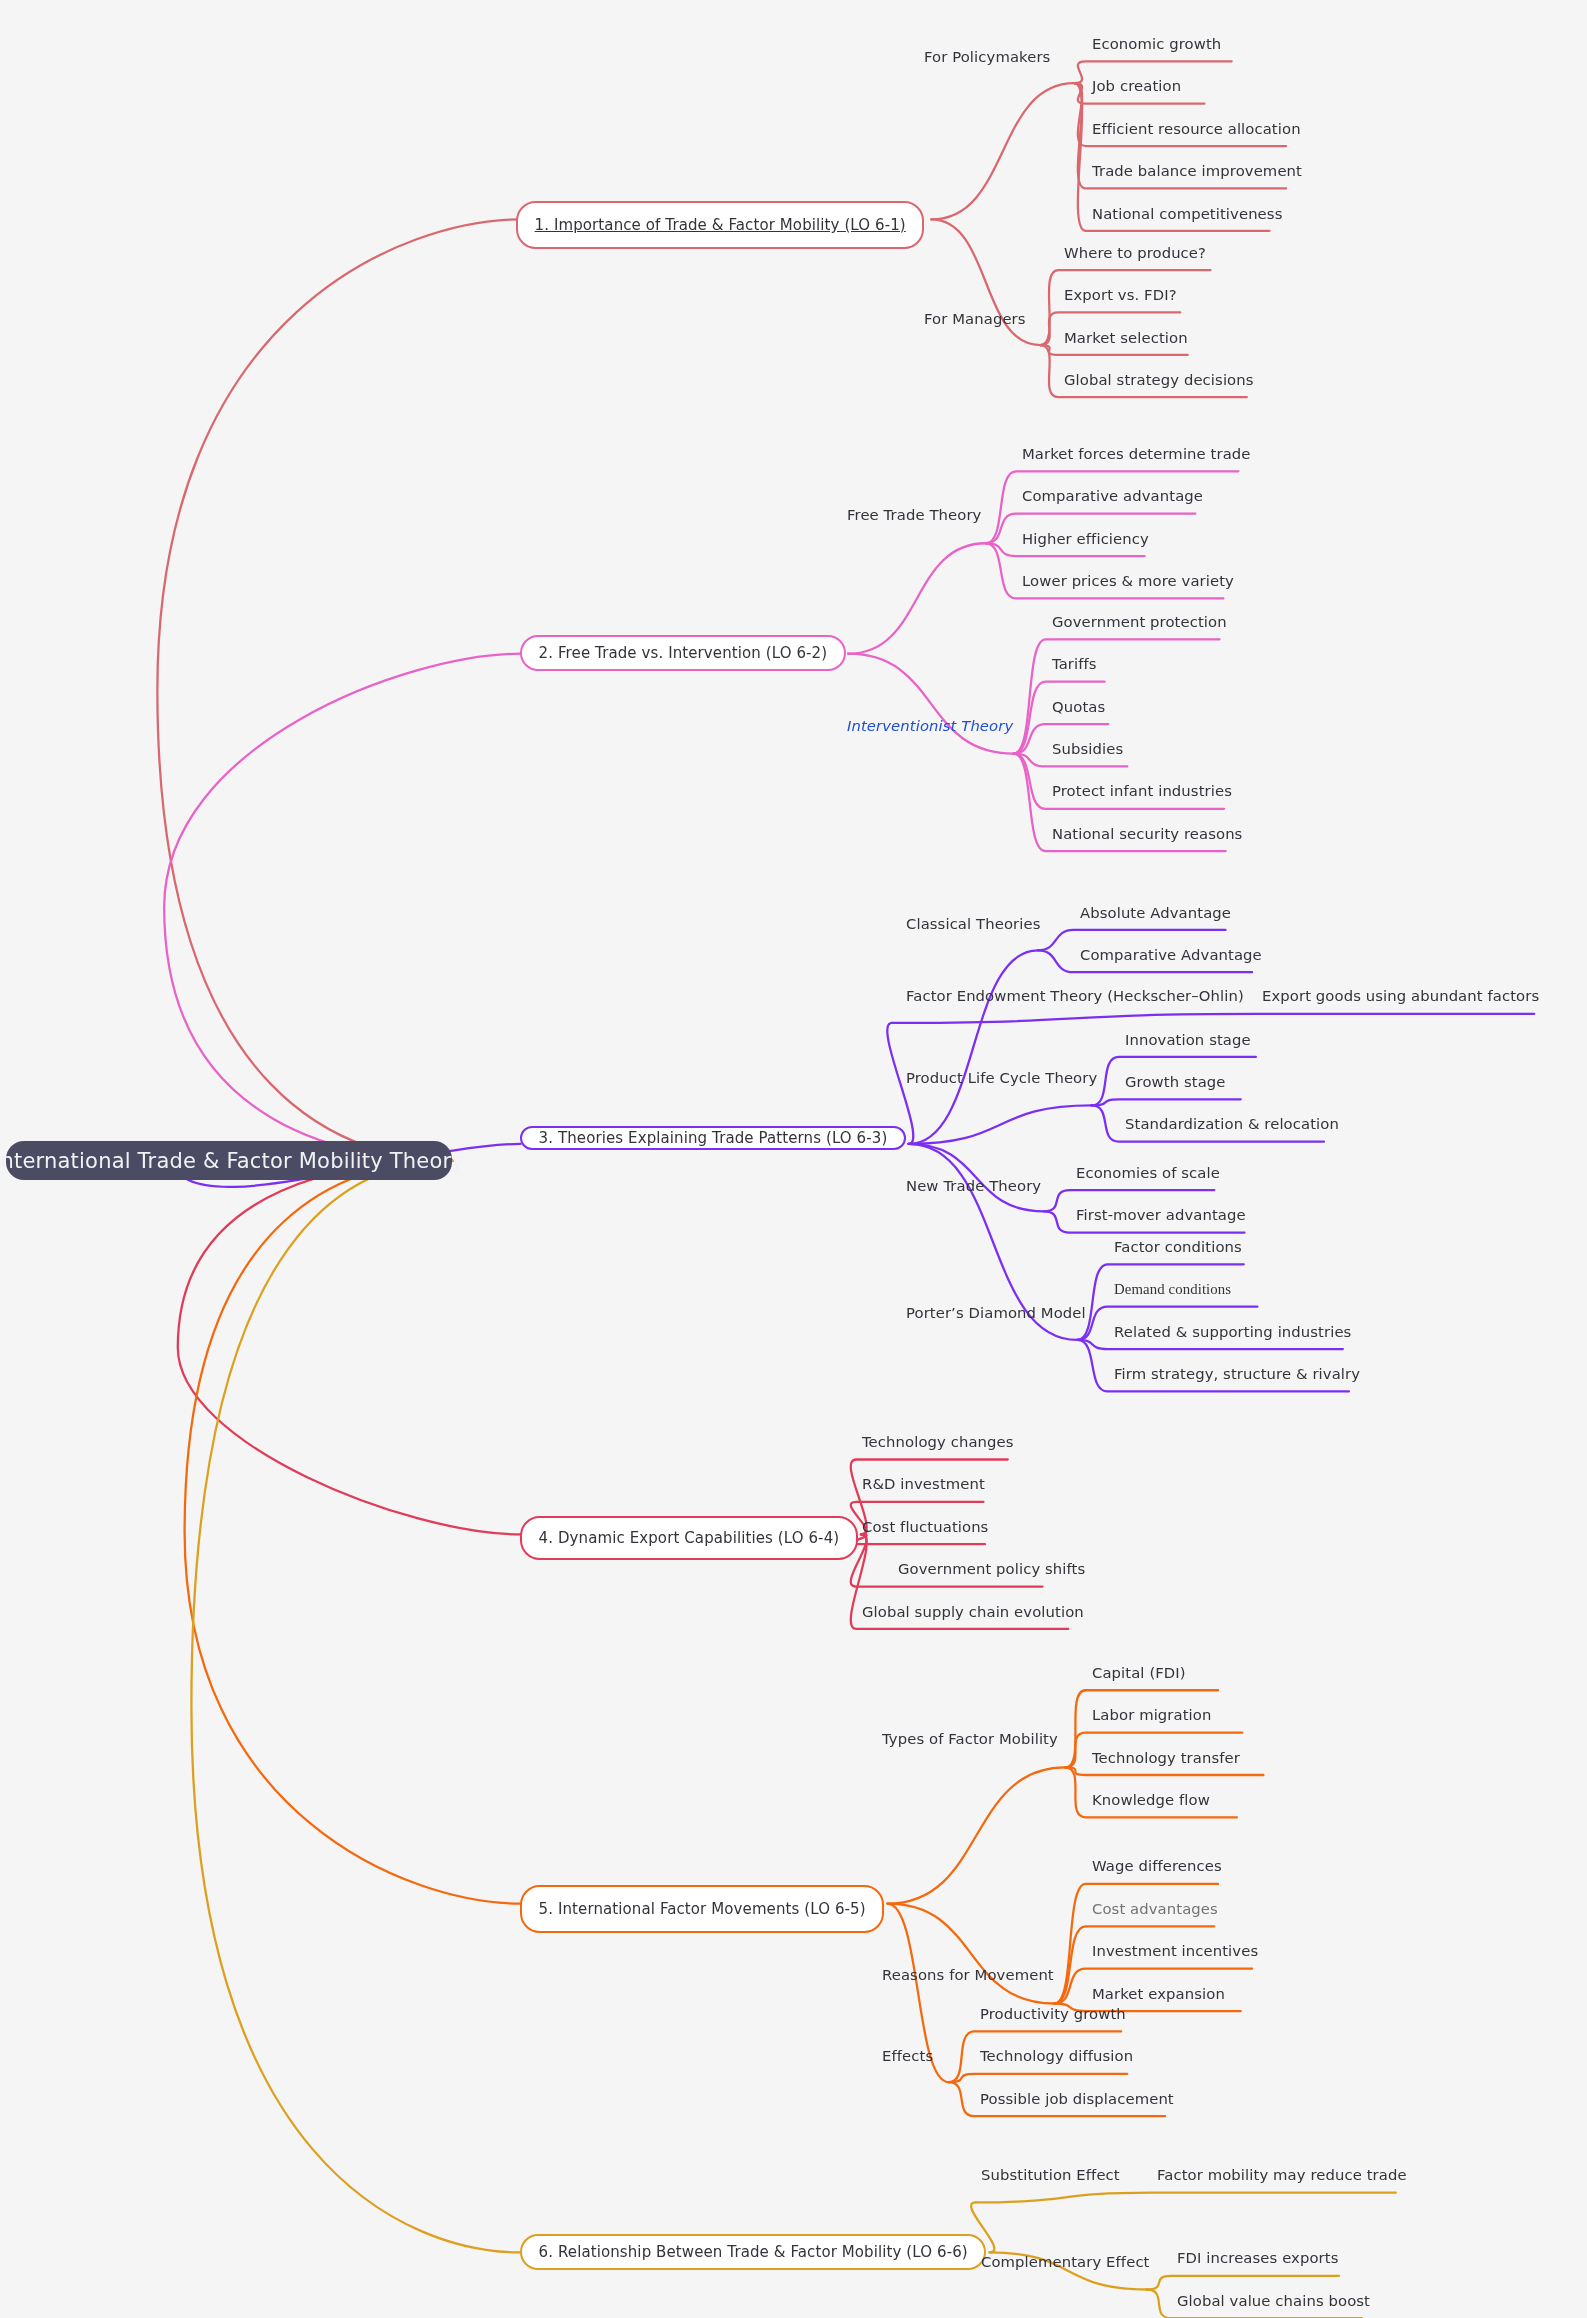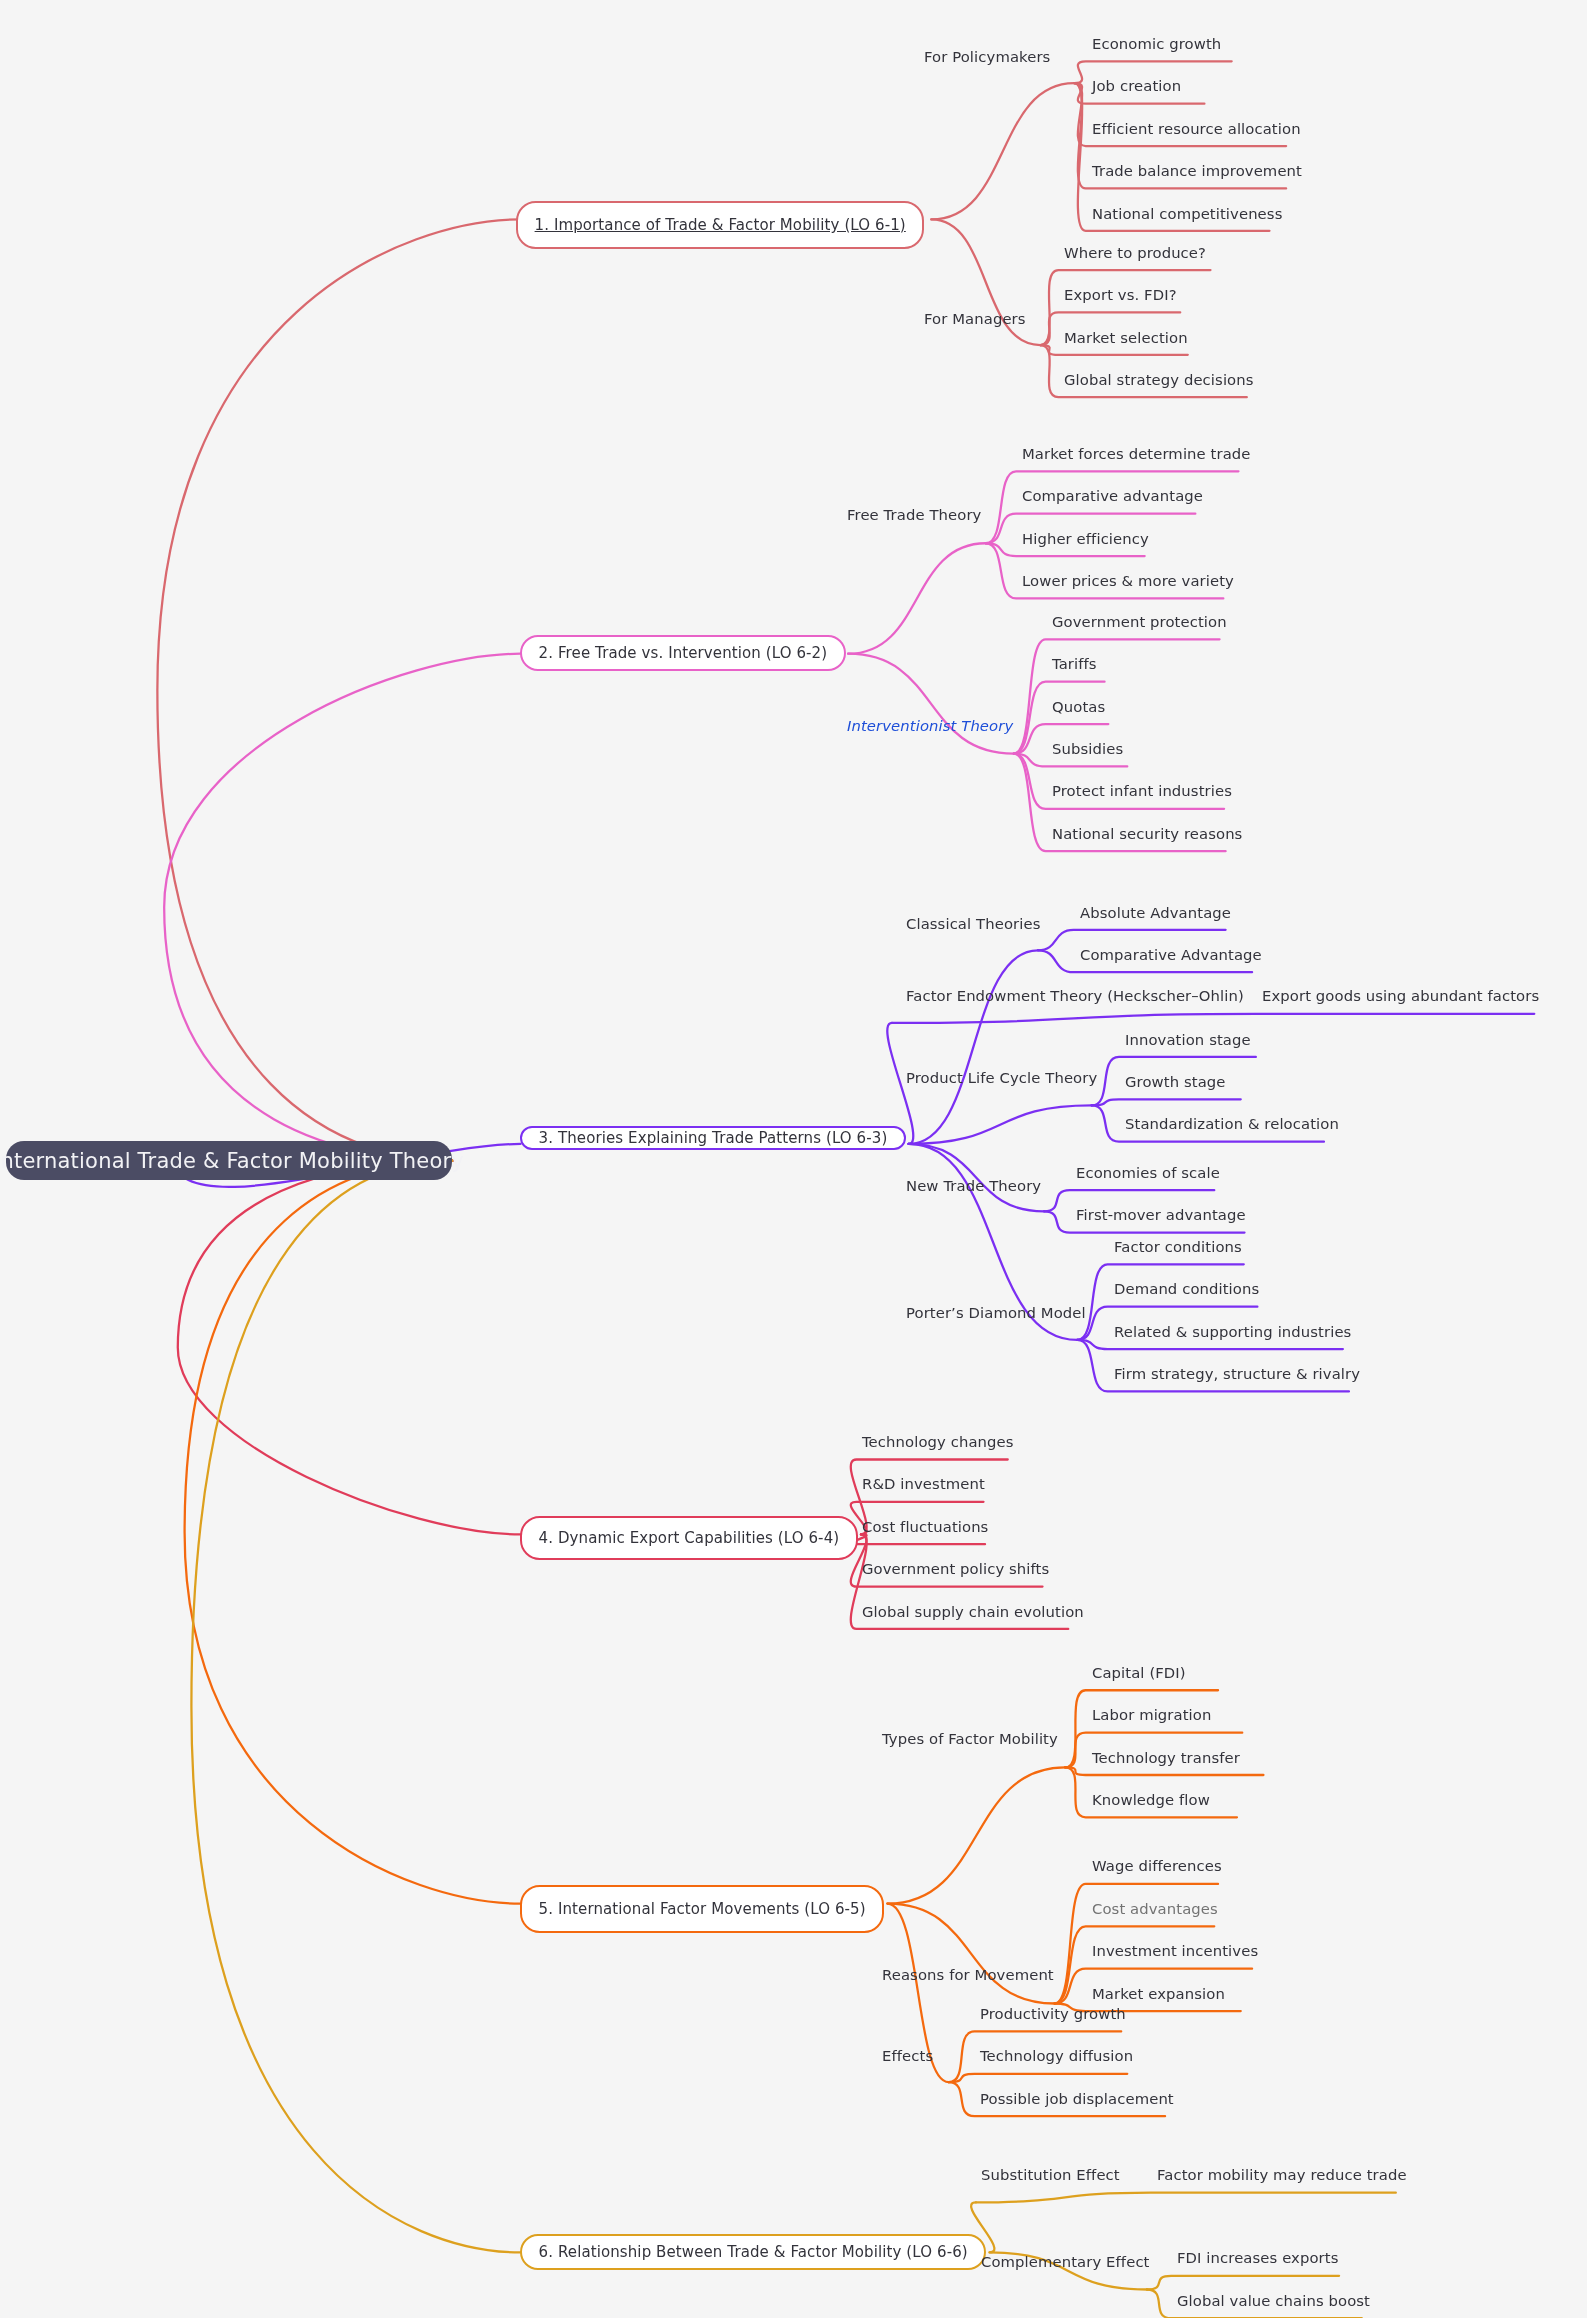--- a/index.html
+++ b/index.html
@@ -189,27 +189,27 @@
       <div class="lbl" style="left: 1262px; top: 989px; color: rgb(51, 51, 59);">Export goods using abundant factors</div>
       <div class="lbl" style="left: 906px; top: 1071px; color: rgb(51, 51, 59);">Product Life Cycle Theory</div>
       <div class="lbl" style="left: 1125px; top: 1033px; color: rgb(51, 51, 59);">Innovation stage</div>
       <div class="lbl" style="left: 1125px; top: 1075px; color: rgb(51, 51, 59);">Growth stage</div>
       <div class="lbl" style="left: 1125px; top: 1117px; color: rgb(51, 51, 59);">Standardization &amp; relocation</div>
       <div class="lbl" style="left: 906px; top: 1179px; color: rgb(51, 51, 59);">New Trade Theory</div>
       <div class="lbl" style="left: 1076px; top: 1166px; color: rgb(51, 51, 59);">Economies of scale</div>
       <div class="lbl" style="left: 1076px; top: 1208px; color: rgb(51, 51, 59);">First-mover advantage</div>
       <div class="lbl" style="left: 906px; top: 1306px; color: rgb(51, 51, 59);">Porter’s Diamond Model</div>
       <div class="lbl" style="left: 1114px; top: 1240px; color: rgb(51, 51, 59);">Factor conditions</div>
-      <div class="lbl" style="left: 1114px; top: 1282px; color: rgb(51, 51, 59);">Demand conditions</div>
+      <div class="lbl" style="left: 1114px; top: 1282px; color: rgb(51, 51, 59); font-family: Liberation Serif, serif;">Demand conditions</div>
       <div class="lbl" style="left: 1114px; top: 1325px; color: rgb(51, 51, 59);">Related &amp; supporting industries</div>
       <div class="lbl" style="left: 1114px; top: 1367px; color: rgb(51, 51, 59);">Firm strategy, structure &amp; rivalry</div>
       <div class="lbl" style="left: 862px; top: 1435px; color: rgb(51, 51, 59);">Technology changes</div>
       <div class="lbl" style="left: 862px; top: 1477px; color: rgb(51, 51, 59);">R&amp;D investment</div>
       <div class="lbl" style="left: 862px; top: 1520px; color: rgb(51, 51, 59);">Cost fluctuations</div>
-      <div class="lbl" style="left: 862px; top: 1562px; color: rgb(51, 51, 59);">Government policy shifts</div>
+      <div class="lbl" style="left: 862px; top: 1562px; color: rgb(51, 51, 59); padding-left: 36px;">Government policy shifts</div>
       <div class="lbl" style="left: 862px; top: 1605px; color: rgb(51, 51, 59);">Global supply chain evolution</div>
       <div class="lbl" style="left: 882px; top: 1732px; color: rgb(51, 51, 59);">Types of Factor Mobility</div>
       <div class="lbl" style="left: 1092px; top: 1666px; color: rgb(51, 51, 59);">Capital (FDI)</div>
       <div class="lbl" style="left: 1092px; top: 1708px; color: rgb(51, 51, 59);">Labor migration</div>
       <div class="lbl" style="left: 1092px; top: 1751px; color: rgb(51, 51, 59);">Technology transfer</div>
       <div class="lbl" style="left: 1092px; top: 1793px; color: rgb(51, 51, 59);">Knowledge flow</div>
       <div class="lbl" style="left: 882px; top: 1968px; color: rgb(51, 51, 59);">Reasons for Movement</div>
       <div class="lbl" style="left: 1092px; top: 1859px; color: rgb(51, 51, 59);">Wage differences</div>
       <div class="lbl" style="left: 1092px; top: 1902px; color: #737373;">Cost advantages</div>
       <div class="lbl" style="left: 1092px; top: 1944px; color: rgb(51, 51, 59);">Investment incentives</div>

